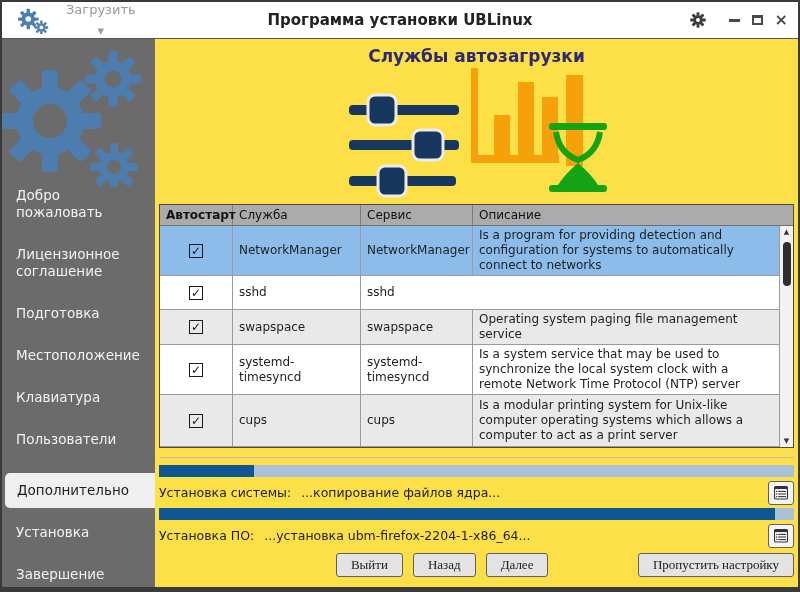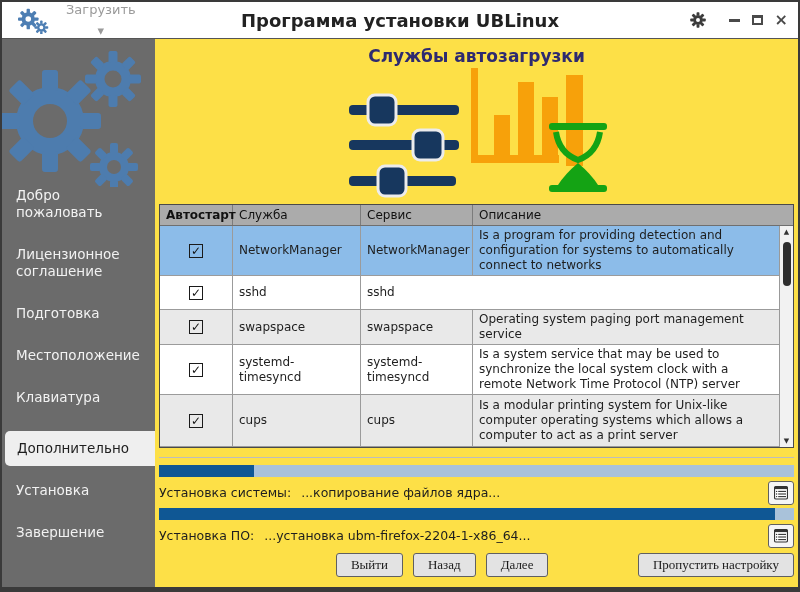--- a/index.html
+++ b/index.html
@@ -7,21 +7,21 @@
   .window {
     width:800px; height:592px; margin:0 auto;
     border:2px solid #3a3a3a; border-bottom-width:5px;
     background:#ececec; display:flex; flex-direction:column;
     font-family:"DejaVu Sans", sans-serif; color:#1e1e1e;
   }
   
   .titlebar { flex:0 0 28px; background:#ffffff; display:flex; align-items:center; padding:0 10px; position:relative; }
   .tb-logo { width:40px; height:28px; flex:0 0 auto; }
   .tb-load { margin-left:14px; display:flex; align-items:center; gap:6px; color:#9a9a9a; font-size:13px; cursor:default;flex-direction:column; }
-  .tb-title { position:absolute; left:50%; transform:translateX(-50%); font-size:18px; font-weight:bold; color:#222; white-space:nowrap; }
+  .tb-title { position:absolute; left:50%; transform:translateX(-50%); font-size:15px; font-weight:bold; color:#222; white-space:nowrap; }
   .tb-right { margin-left:auto; display:flex; align-items:center; gap:14px; }
   .tb-gear { width:18px; height:18px; }
   .wc { display:flex; align-items:center; gap:12px; margin-left:8px; }
   .wc-min { width:11px; height:3px; background:#4a4a4a; display:inline-block; }
   .wc-max { width:11px; height:10px; border:2px solid #4a4a4a; border-top-width:3px; display:inline-block; background:#fff; }
   .wc-close { font-size:16px; line-height:12px; color:#4a4a4a; font-weight:bold; }
   
   .app-body { flex:1; display:flex; border-top:1px solid #555; min-height:0; }
   
   .sidebar { flex:0 0 153px; width:153px; background:#6b6b6b; color:#f2f2f2; display:flex; flex-direction:column; overflow:hidden; }
@@ -182,20 +182,21 @@
           <circle r="7" fill="#6b6b6b"></circle>
         </g>
       </svg>
 
       <div class="sb-nav">
         <div class="sb-item">Добро пожаловать</div>
         <div class="sb-item">Лицензионное соглашение</div>
         <div class="sb-item">Подготовка</div>
         <div class="sb-item">Местоположение</div>
         <div class="sb-item">Клавиатура</div>
+        <div class="sb-item">Пользователи</div>
         <div class="sb-item active">Дополнительно</div>
         <div class="sb-item">Установка</div>
         <div class="sb-item">Завершение</div>
       </div>
     </div>
 
     <div class="main">
       <div class="page-title">Службы автозагрузки</div>
 
       <div class="illustration">
@@ -256,21 +257,21 @@
           </div>
 
           <div class="t-row alt r2">
             <div class="tc cb">
                 <span class="checkbox">
                   <span>✓</span>
                 </span>
               </div>
             <div class="tc">swapspace</div>
             <div class="tc">swapspace</div>
-            <div class="tc">Operating system paging port management service</div>
+            <div class="tc">Operating system paging file management service</div>
           </div>
 
           <div class="t-row r3">
             <div class="tc cb">
                 <span class="checkbox">
                   <span>✓</span>
                 </span>
               </div>
             <div class="tc">systemd-timesyncd</div>
             <div class="tc">systemd-timesyncd</div>

